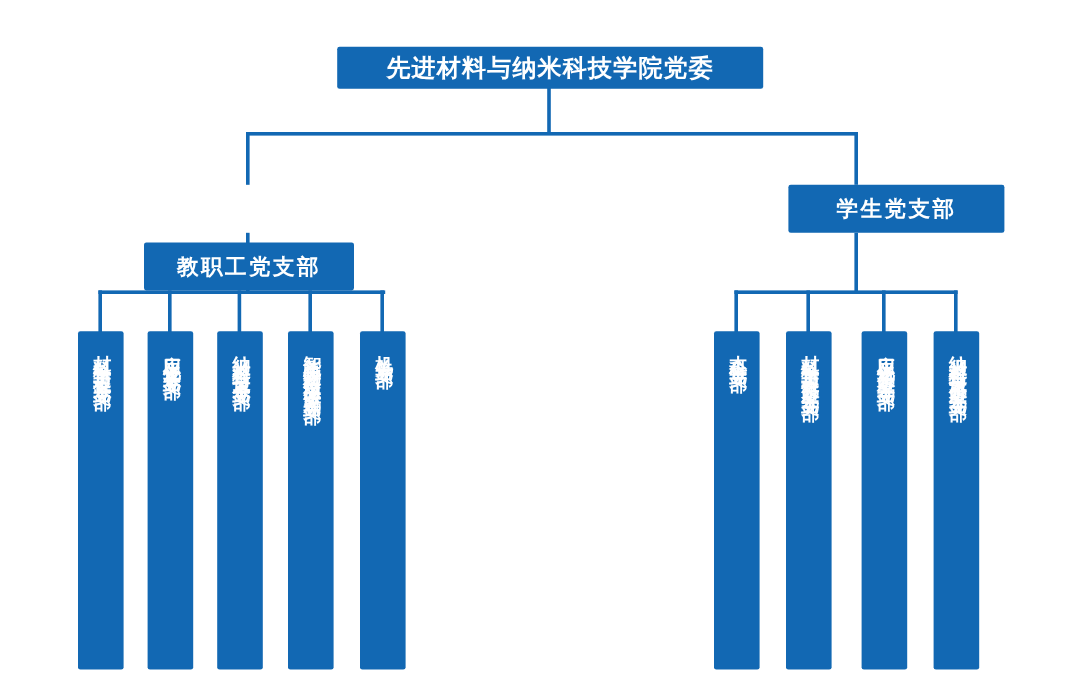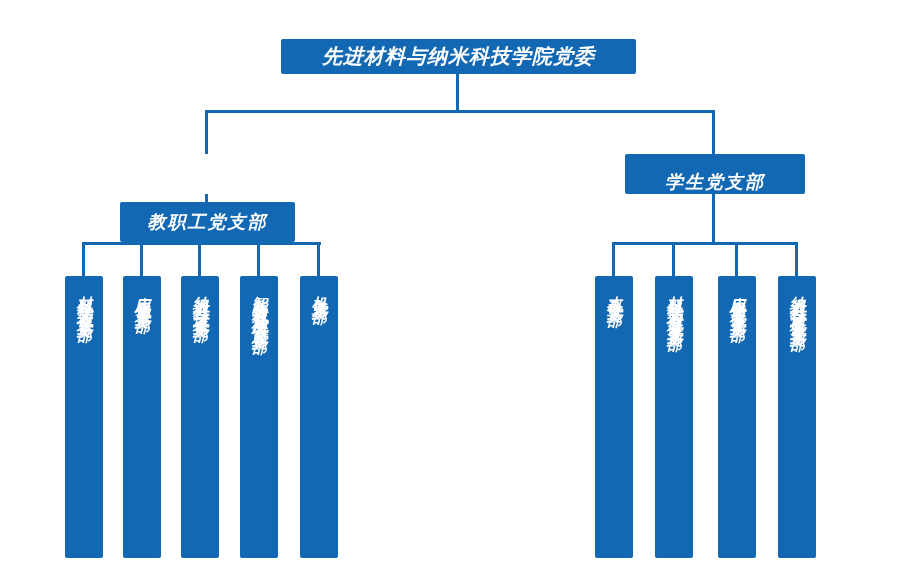--- a/index.html
+++ b/index.html
@@ -12,21 +12,20 @@
   html, body {
     background: var(--bg);
     font-family: "Liberation Sans", "DejaVu Sans", sans-serif;
   }
   .canvas {
     position: relative;
     width: 910px;
     height: 570px;
     background: var(--bg);
     overflow: hidden;
-    font-style: italic;
   }
   .line {
     position: absolute;
     background: var(--line);
   }
   .box {
     position: absolute;
     background: var(--box);
     color: var(--boxtext);
     display: flex;
@@ -37,21 +36,21 @@
   }
   .root-box {
     left: 281px; top: 39px; width: 355px; height: 35px;
     font-size: 20px; letter-spacing: 1px;
   }
   .branch-box {
     top: 154px; height: 40px;
     font-size: 18px; letter-spacing: 2px;
   }
   .branch-faculty { left: 120px; width: 175px; margin-top: 48px; }
-  .branch-student { left: 625px; width: 180px; align-items: flex-end; }
+  .branch-student { left: 657px; width: 180px; }
   .vbox {
     top: 276px; width: 38px; height: 282px;
     align-items: flex-start;
     padding-top: 8px;
   }
   .vtext {
     writing-mode: vertical-lr;
     text-orientation: upright;
     font-size: 15px;
     letter-spacing: 3px;

